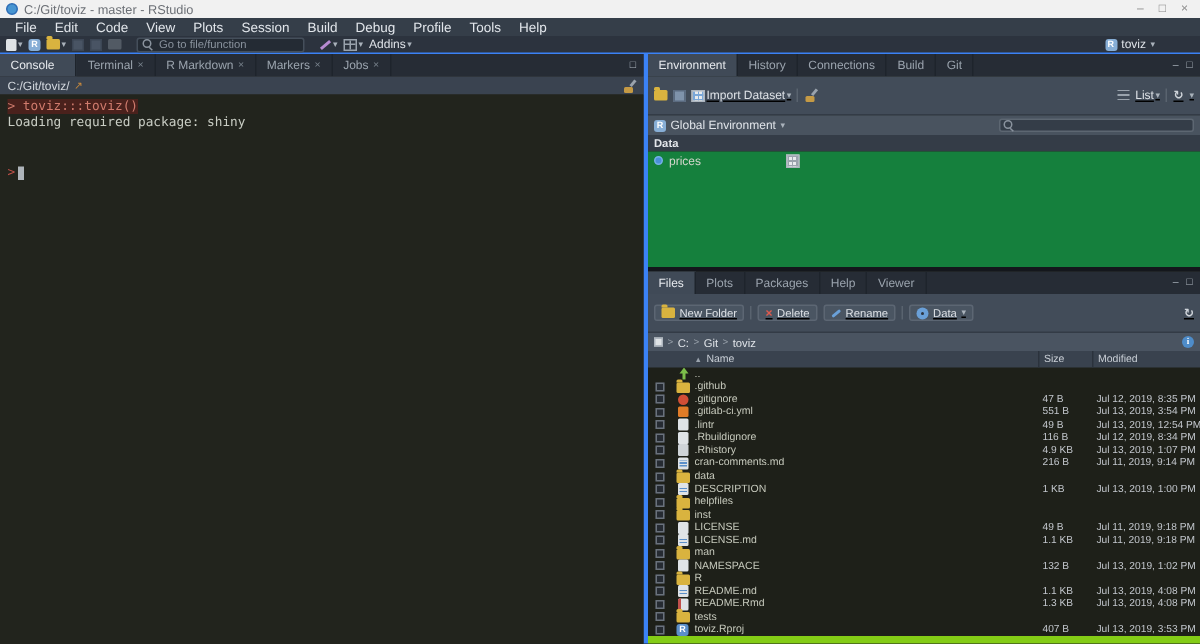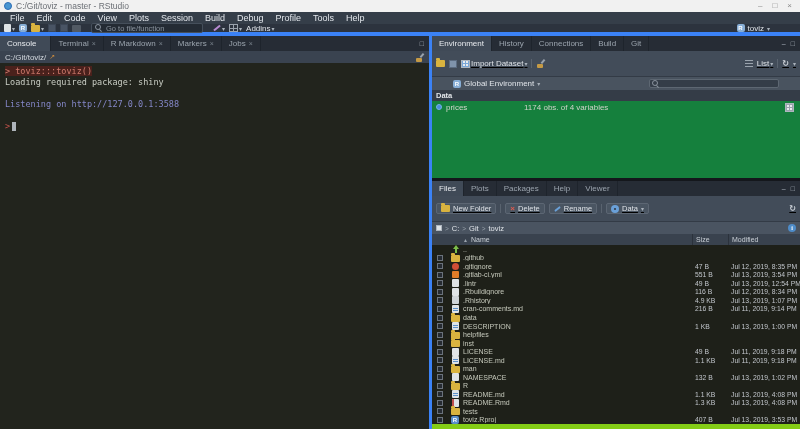--- a/index.html
+++ b/index.html
@@ -5,21 +5,21 @@
   * { margin:0; padding:0; box-sizing:border-box; }
   html,body { width:800px; height:429px; overflow:hidden; background:#1d2026;
     font-family:"Liberation Sans","DejaVu Sans",sans-serif; }
   .titlebar { height:12px; background:#f1f1f1; display:flex; align-items:center; padding:0 4px; }
   .app-icon { width:8px; height:8px; border-radius:50%; background:#4795d1; border:1px solid #2d6cb5; margin-right:4px; flex:none; }
   .title-text { font-size:8.5px; color:#6b6f75; flex:1; white-space:nowrap; }
   .win-controls { display:flex; gap:10px; padding-right:4px; }
   .win-controls span { font-size:8px; color:#8a8a8a; line-height:12px; }
   .menubar { height:12px; background:#353e49; display:flex; align-items:center; padding-left:4px; }
   .menu-item { font-size:9px; color:#e2e6eb; padding:0 6px; line-height:12px; }
-  .toolbar { height:12px; background:#2c333e; display:flex; align-items:center; padding:0 4px; gap:4px; border-bottom:4px solid #3b82f6; }
+  .toolbar { height:12px; background:#2c333e; display:flex; align-items:center; padding:0 4px; gap:4px; border-bottom:1px solid #3b82f6; }
   .tb-ic { display:inline-flex; align-items:center; gap:1px; }
   .dim { opacity:.35; }
   .caret { font-size:6px; color:#aab2bb; }
   .goto-box { display:flex; align-items:center; gap:3px; background:#242b34; border:1px solid #454f5b; border-radius:2px; height:10px; width:112px; padding:0 3px; margin:0 6px; }
   .goto-box span { font-size:7.5px; color:#8a939e; white-space:nowrap; }
   .tb-label { font-size:8px; color:#dfe3e8; }
   .tb-spacer { flex:1; }
   .proj-btn { display:flex; align-items:center; gap:3px; padding-right:26px; }
 
   .main { position:absolute; top:36px; left:0; right:0; bottom:0; display:flex; }
@@ -43,21 +43,21 @@
   .cmd-line span { background:#4a211c; color:#cf7b6d; }
   .loading-line { color:#c9cdc4; }
   .listen-line { color:#8487c8; }
   .prompt-line { color:#c2524a; display:flex; align-items:center; gap:2px; }
   .cursor { display:inline-block; width:4px; height:9px; background:#aeb4ba; }
 
   .env-pane { height:145px; flex:none; display:flex; flex-direction:column; border-bottom:3px solid #14171c; background:#1e2019; }
   .pane-toolbar { height:26px; background:#424c59; border-bottom:1px solid #333b46; display:flex; align-items:center; gap:4px; padding:0 4px; flex:none;text-decoration:underline; }
   .pane-toolbar .lbl { font-size:8px; color:#dde1e6; white-space:nowrap; }
   .sep { width:1px; height:9px; background:#59636f; }
-  .scope-row { height:13px; background:#49535f; display:flex; align-items:center; gap:3px; padding:0 21px; flex:none; }
+  .scope-row { height:13px; background:#49535f; display:flex; align-items:center; gap:3px; padding:0 4px; flex:none; }
   .scope-row .lbl { font-size:8px; color:#e0e4e9; }
   .search-box { display:flex; align-items:center; gap:2px; width:130px; height:9px; background:#343d48; border:1px solid #5d6772; border-radius:2px; padding:0 2px; }
   .data-hdr { height:11px; background:#343c47; display:flex; align-items:center; padding:0 4px; flex:none; }
   .data-hdr span { font-size:7.5px; font-weight:bold; color:#e3e6ea; }
   .env-content { flex:1; background:#15803d; }
   .obj-row { display:flex; align-items:center; height:12px; padding:0 4px; }
   .obj-dot { width:6px; height:6px; border-radius:50%; background:#4a90d9; border:1px solid #76b0e8; margin-right:4px; flex:none; }
   .obj-name { font-size:8px; color:#d3d6cc; width:78px; }
   .obj-summary { font-size:8px; color:#cfd2c9; flex:1; }
   .ic-datagrid { width:9px; height:9px; background:#e8ebee; border:1px solid #aeb6bf;
@@ -247,21 +247,20 @@
     <div class="path-bar">
       <span class="path-text">C:/Git/toviz/</span>
       <span class="arrow-out">↗</span>
       <span class="bar-spacer"></span>
       <span class="ic-broom"></span>
     </div>
     <div class="console-body">
       <div class="cmd-line"><span>&gt; toviz:::toviz()</span></div>
       <div class="loading-line">Loading required package: shiny</div>
       <div>&nbsp;</div>
-      <div class="listen-line">Listening on http://127.0.0.1:3588</div>
       <div>&nbsp;</div>
       <div class="prompt-line">
         <span>&gt;</span>
         <span class="cursor"></span>
       </div>
     </div>
   </div>
 
   <div class="right-col">
 
@@ -324,21 +323,20 @@
         </span>
       </div>
       <div class="data-hdr">
         <span>Data</span>
       </div>
       <div class="env-content">
 
           <div class="obj-row">
             <span class="obj-dot"></span>
             <span class="obj-name">prices</span>
-            <span class="obj-summary">1174 obs. of 4 variables</span>
             <span class="ic-datagrid"></span>
           </div>
         </div>
     </div>
 
     <div class="files-pane">
       <div class="tabstrip">
         <div class="tabs-wrap">
 
             <div class="tab active">

